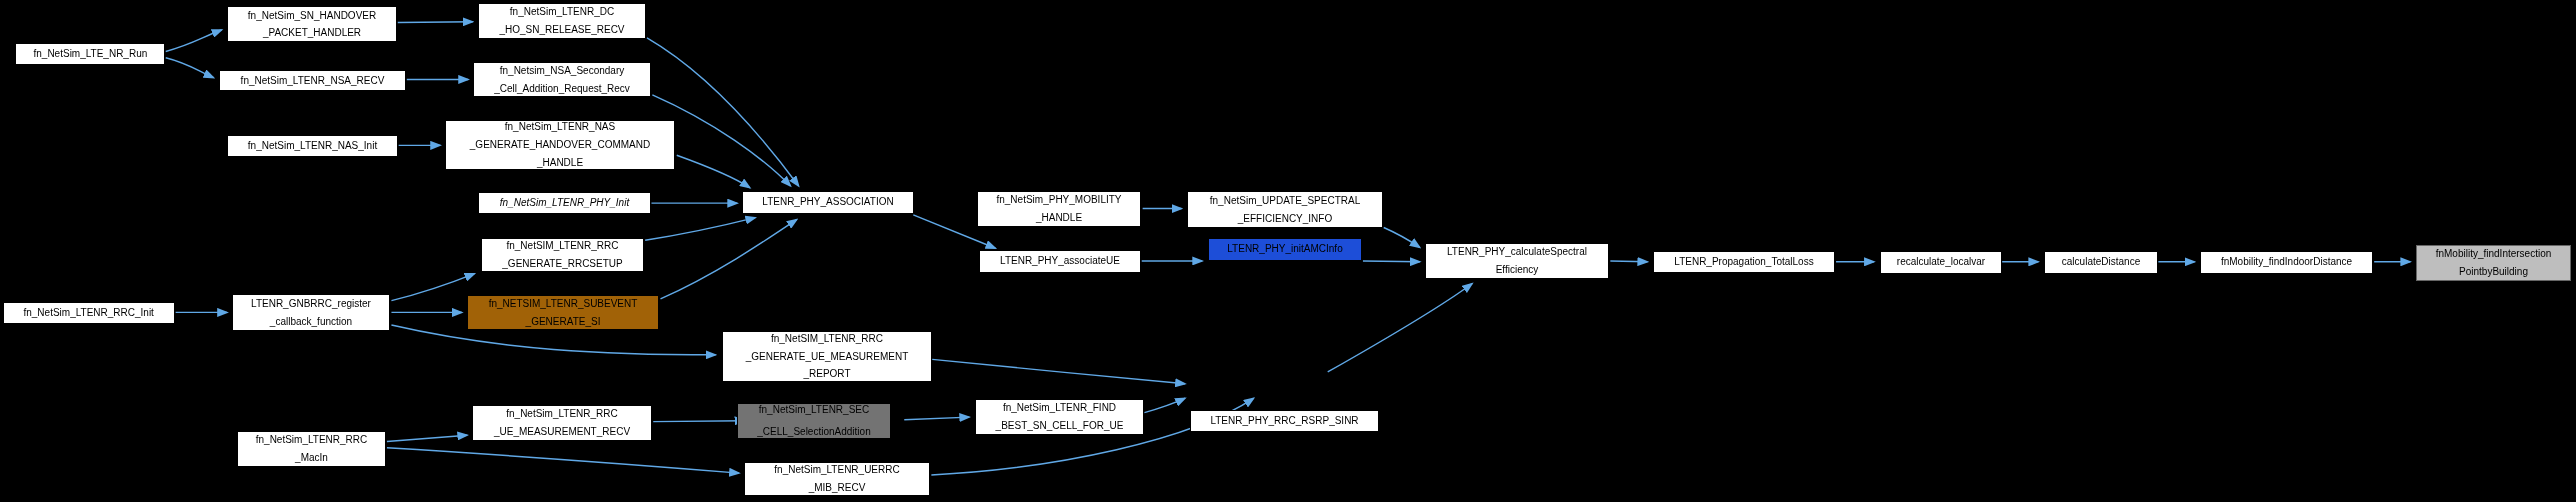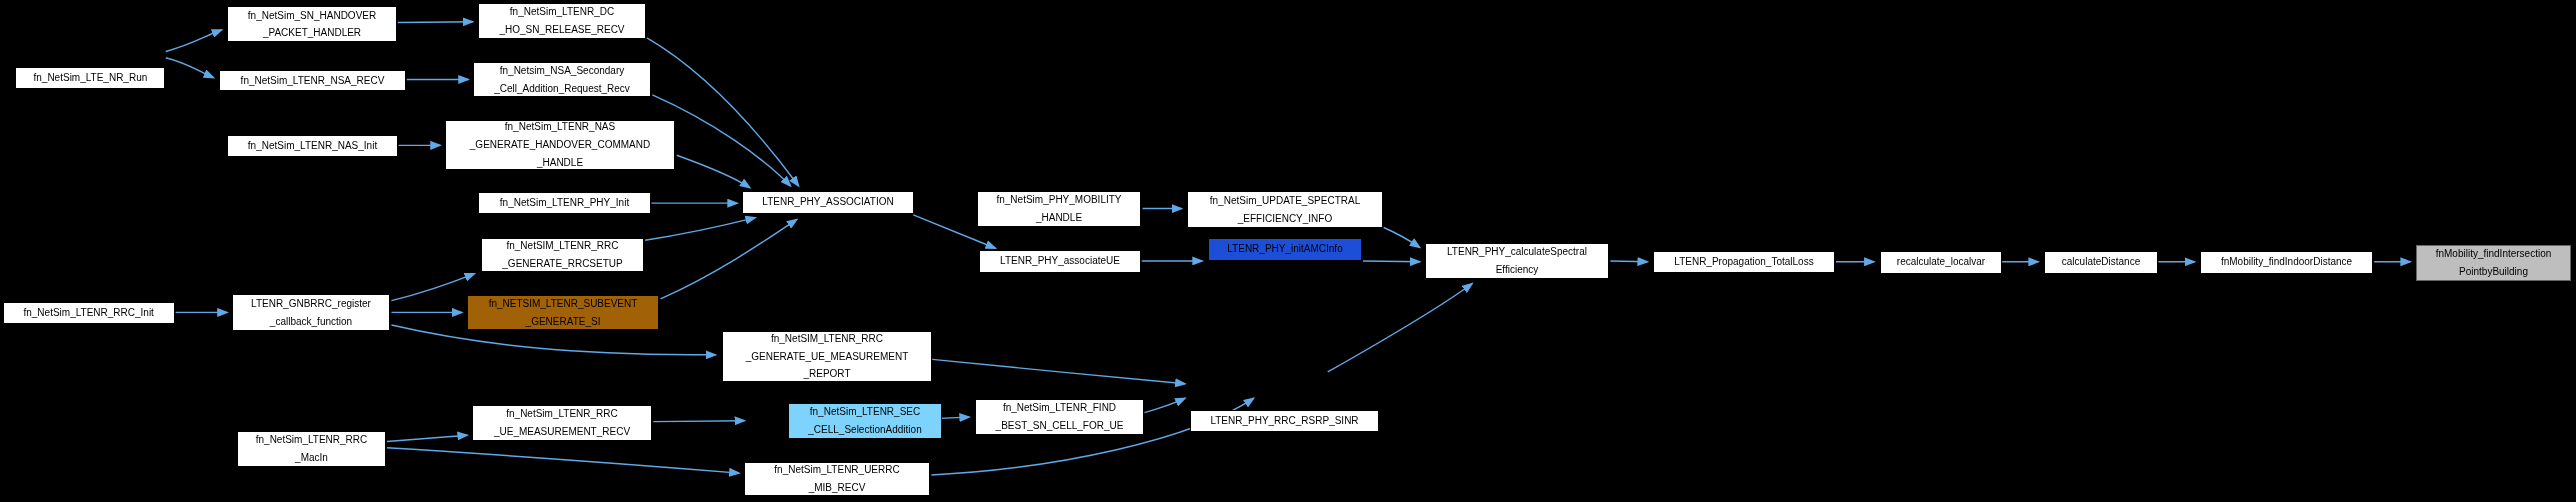--- a/index.html
+++ b/index.html
@@ -72,21 +72,21 @@
       <path d="M1031,526 C1170,519 1320,487 1388,441" fill="none" stroke="#60a8e6" stroke-width="1.6" marker-end="url(#arrow)"></path>
       <path d="M1470,412 C1530,378 1595,340 1630,314" fill="none" stroke="#60a8e6" stroke-width="1.6" marker-end="url(#arrow)"></path>
       <path d="M1783,289 L1824,290" fill="none" stroke="#60a8e6" stroke-width="1.6" marker-end="url(#arrow)"></path>
       <path d="M2033,290 L2075,290" fill="none" stroke="#60a8e6" stroke-width="1.6" marker-end="url(#arrow)"></path>
       <path d="M2217,290 L2257,290" fill="none" stroke="#60a8e6" stroke-width="1.6" marker-end="url(#arrow)"></path>
       <path d="M2390,290 L2430,290" fill="none" stroke="#60a8e6" stroke-width="1.6" marker-end="url(#arrow)"></path>
       <path d="M2629,290 L2669,290" fill="none" stroke="#60a8e6" stroke-width="1.6" marker-end="url(#arrow)"></path>
       <path d="M428,489 L517,482" fill="none" stroke="#60a8e6" stroke-width="1.6" marker-end="url(#arrow)"></path>
       <path d="M428,496 C560,504 695,514 818,524" fill="none" stroke="#60a8e6" stroke-width="1.6" marker-end="url(#arrow)"></path>
     </svg>
-    <div class="node" style="left: 15.4px; top: 43px; width: 150px; height: 22px; background: rgb(255, 255, 255); border: 0.9px solid rgb(0, 0, 0); color: rgb(0, 0, 0); margin-top: 24px;">
+    <div class="node" style="left: 15.4px; top: 43px; width: 150px; height: 22px; background: rgb(255, 255, 255); border: 0.9px solid rgb(0, 0, 0); color: rgb(0, 0, 0);">
       <div class="line">fn_NetSim_LTE_NR_Run</div>
     </div>
     <div class="node" style="left: 227px; top: 6.3px; width: 170px; height: 36px; background: rgb(255, 255, 255); border: 0.9px solid rgb(0, 0, 0); color: rgb(0, 0, 0);">
       <div class="line">fn_NetSim_SN_HANDOVER</div>
       <div class="line">_PACKET_HANDLER</div>
     </div>
     <div class="node" style="left: 219px; top: 70px; width: 187px; height: 21px; background: rgb(255, 255, 255); border: 0.9px solid rgb(0, 0, 0); color: rgb(0, 0, 0);">
       <div class="line">fn_NetSim_LTENR_NSA_RECV</div>
     </div>
     <div class="node" style="left: 227px; top: 135px; width: 171px; height: 22px; background: rgb(255, 255, 255); border: 0.9px solid rgb(0, 0, 0); color: rgb(0, 0, 0);">
@@ -98,21 +98,21 @@
     </div>
     <div class="node" style="left: 473px; top: 62px; width: 178px; height: 35px; background: rgb(255, 255, 255); border: 0.9px solid rgb(0, 0, 0); color: rgb(0, 0, 0);">
       <div class="line">fn_Netsim_NSA_Secondary</div>
       <div class="line">_Cell_Addition_Request_Recv</div>
     </div>
     <div class="node" style="left: 445px; top: 120px; width: 230px; height: 50px; background: rgb(255, 255, 255); border: 0.9px solid rgb(0, 0, 0); color: rgb(0, 0, 0);">
       <div class="line">fn_NetSim_LTENR_NAS</div>
       <div class="line">_GENERATE_HANDOVER_COMMAND</div>
       <div class="line">_HANDLE</div>
     </div>
-    <div class="node" style="left: 478px; top: 192px; width: 173px; height: 22px; background: rgb(255, 255, 255); border: 0.9px solid rgb(0, 0, 0); color: rgb(0, 0, 0);">
+    <div class="node" style="left: 478px; top: 192px; width: 173px; height: 22px; background: rgb(255, 255, 255); border: 0.9px solid rgb(0, 0, 0); color: rgb(0, 0, 0); font-style: italic;">
       <div class="line">fn_NetSim_LTENR_PHY_Init</div>
     </div>
     <div class="node" style="left: 742px; top: 191px; width: 172px; height: 22.6px; background: rgb(255, 255, 255); border: 0.9px solid rgb(0, 0, 0); color: rgb(0, 0, 0);">
       <div class="line">LTENR_PHY_ASSOCIATION</div>
     </div>
     <div class="node" style="left: 481px; top: 238px; width: 163px; height: 34px; background: rgb(255, 255, 255); border: 0.9px solid rgb(0, 0, 0); color: rgb(0, 0, 0);">
       <div class="line">fn_NetSIM_LTENR_RRC</div>
       <div class="line">_GENERATE_RRCSETUP</div>
     </div>
     <div class="node" style="left: 467px; top: 295px; width: 192px; height: 35px; background: #a16207; border: 0.9px solid rgb(0, 0, 0); color: rgb(0, 0, 0);">
@@ -162,21 +162,21 @@
     </div>
     <div class="node" style="left: 722px; top: 331px; width: 210px; height: 51px; background: rgb(255, 255, 255); border: 0.9px solid rgb(0, 0, 0); color: rgb(0, 0, 0);">
       <div class="line">fn_NetSIM_LTENR_RRC</div>
       <div class="line">_GENERATE_UE_MEASUREMENT</div>
       <div class="line">_REPORT</div>
     </div>
     <div class="node" style="left: 472px; top: 405px; width: 180px; height: 36px; background: rgb(255, 255, 255); border: 0.9px solid rgb(0, 0, 0); color: rgb(0, 0, 0);">
       <div class="line">fn_NetSim_LTENR_RRC</div>
       <div class="line">_UE_MEASUREMENT_RECV</div>
     </div>
-    <div class="node" style="left: 788px; top: 403px; width: 154px; height: 36px; background: #7dd3fc; border: 0.9px solid rgb(0, 0, 0); color: rgb(0, 0, 0);">
+    <div class="node" style="left: 737px; top: 403px; width: 154px; height: 36px; background: #737373; border: 0.9px solid rgb(0, 0, 0); color: rgb(0, 0, 0); justify-content: space-between;">
       <div class="line">fn_NetSim_LTENR_SEC</div>
       <div class="line">_CELL_SelectionAddition</div>
     </div>
     <div class="node" style="left: 975px; top: 399px; width: 169px; height: 36px; background: rgb(255, 255, 255); border: 0.9px solid rgb(0, 0, 0); color: rgb(0, 0, 0);">
       <div class="line">fn_NetSim_LTENR_FIND</div>
       <div class="line">_BEST_SN_CELL_FOR_UE</div>
     </div>
     <div class="node" style="left: 744px; top: 462px; width: 186px; height: 34px; background: rgb(255, 255, 255); border: 0.9px solid rgb(0, 0, 0); color: rgb(0, 0, 0);">
       <div class="line">fn_NetSim_LTENR_UERRC</div>
       <div class="line">_MIB_RECV</div>

